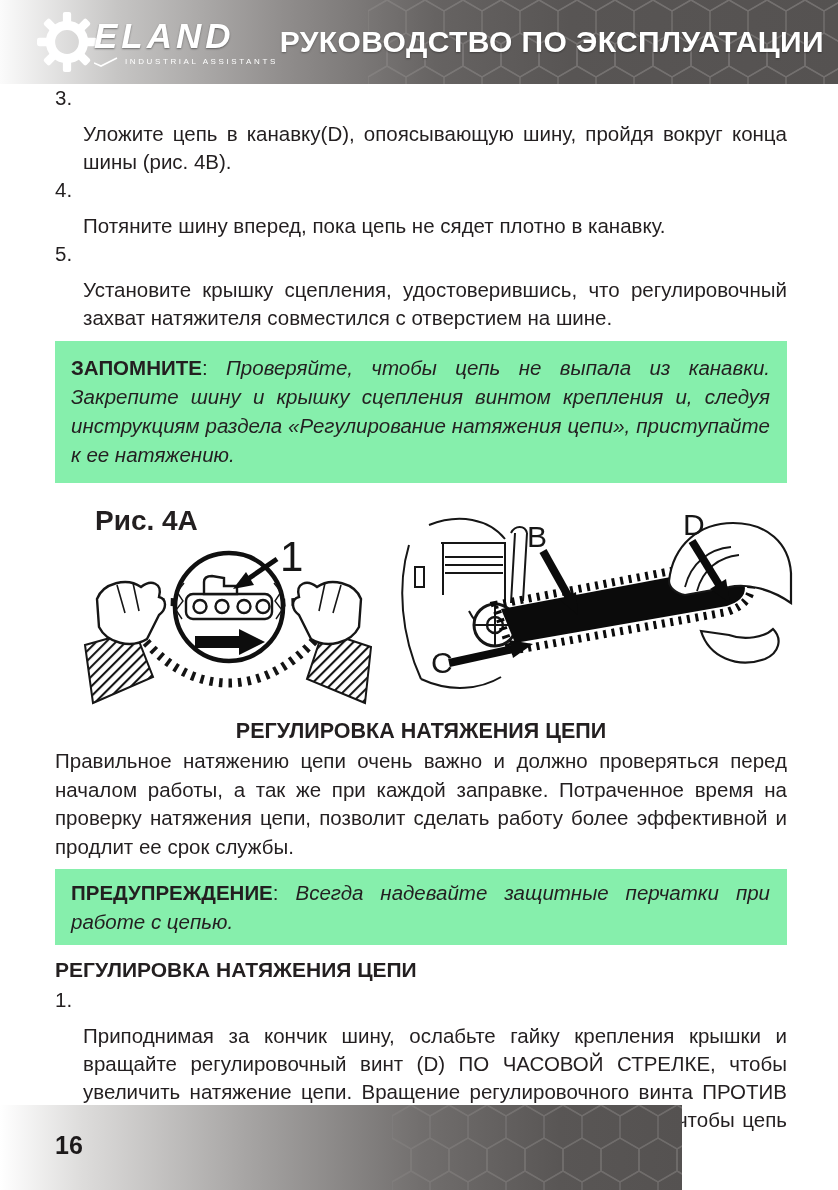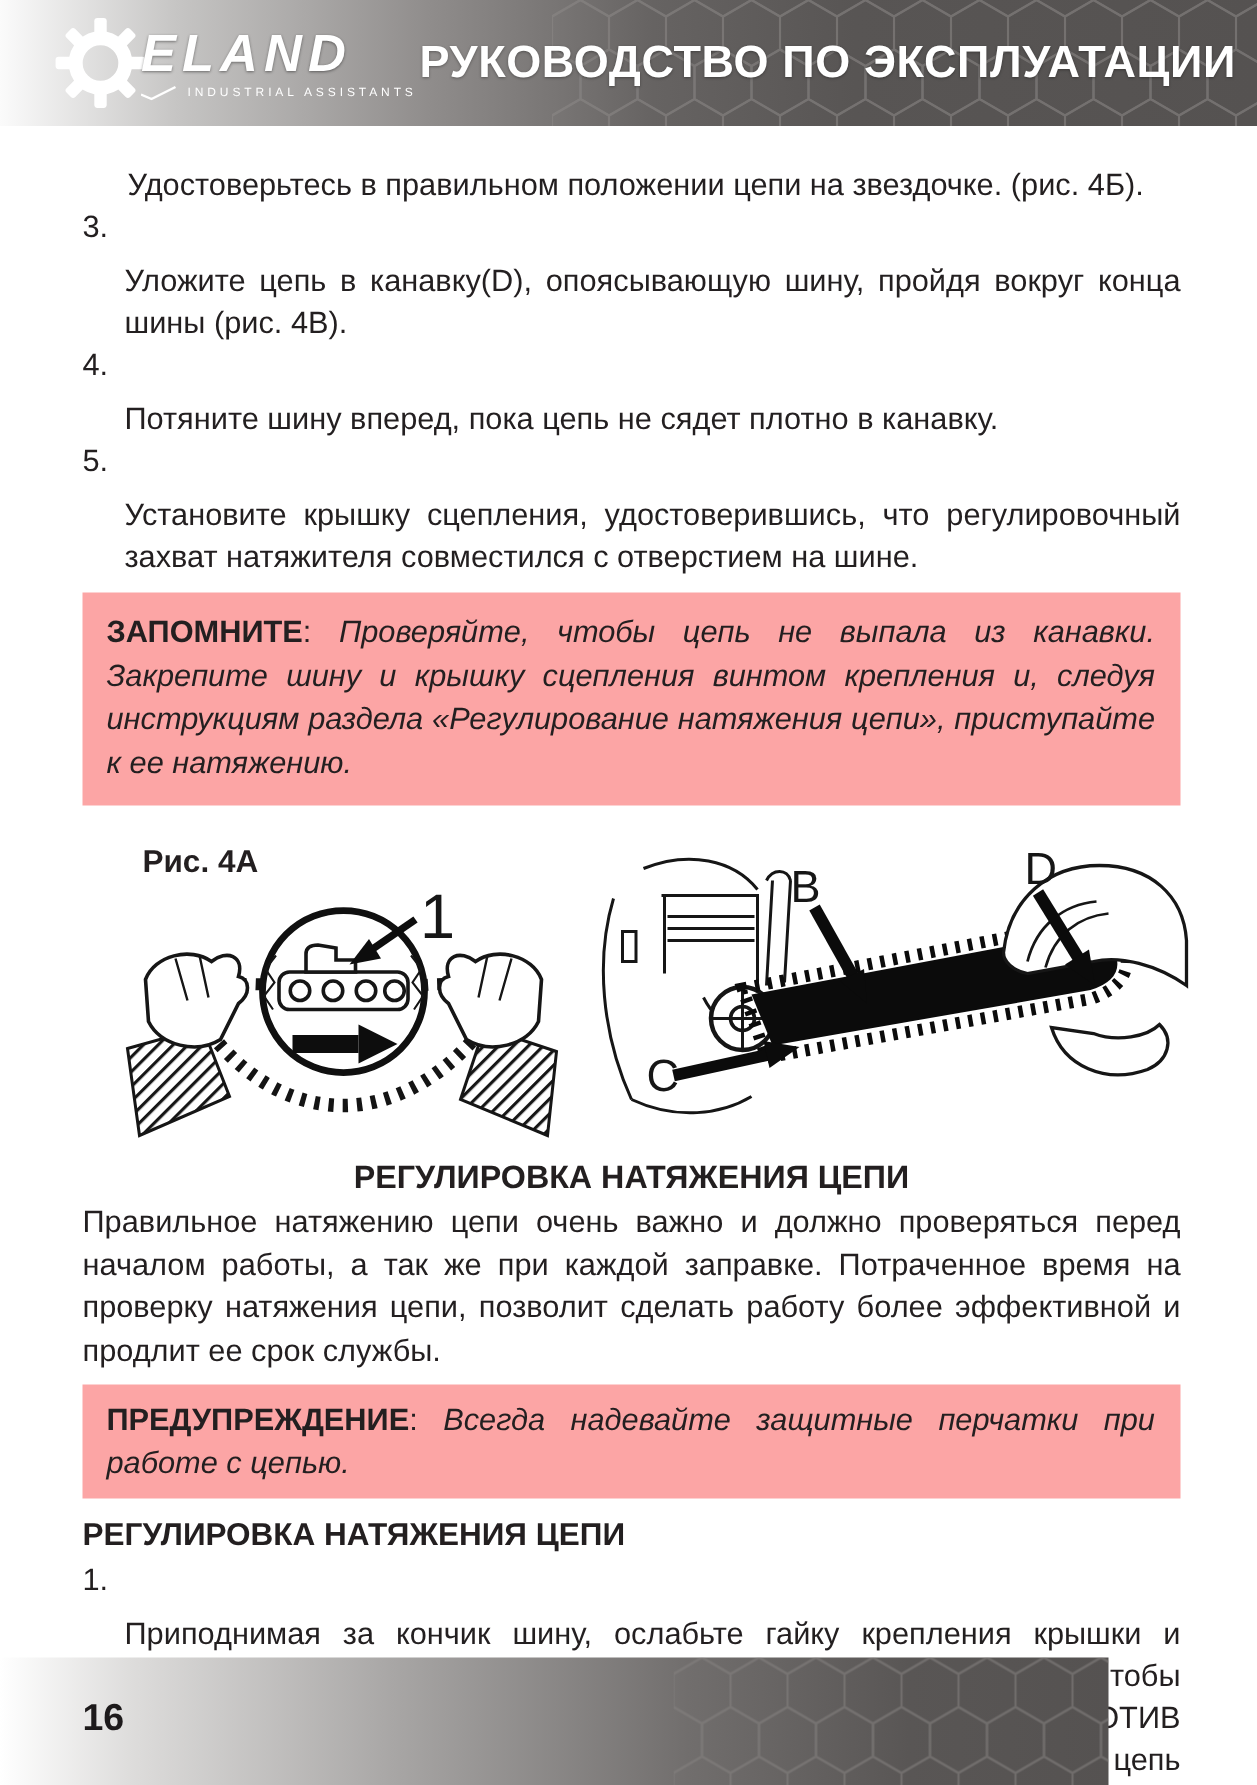--- a/index.html
+++ b/index.html
@@ -21,40 +21,40 @@
   .logo-tagrow{display:flex;align-items:center;gap:7px;margin-top:4px;}
   .logo-tagline{font-size:8px;color:#ffffff;letter-spacing:2.6px;white-space:nowrap;}
   .page-title{position:relative;z-index:2;flex:1;text-align:right;color:#ffffff;font-weight:bold;font-size:30px;letter-spacing:.4px;padding-right:14px;text-shadow:0 1px 2px rgba(0,0,0,.35);}
   
   .content{position:absolute;top:84px;left:55px;width:732px;font-size:20.5px;line-height:28px;}
   .lead{margin:26px 0 0;padding-left:30px;text-align:justify;}
   .num-list{margin:0;}
   .li{display:flex;}
   .li .num{flex:none;width:28px;}
   .li .txt{flex:1;text-align:justify;margin-top:36px;}
-  .note-box{background:#fca5a5;margin-top:9px;padding:12px 17px 14px 16px;line-height:29px;text-align:justify;}
+  .note-box{background:#86efac;margin-top:9px;padding:12px 17px 14px 16px;line-height:29px;text-align:justify;}
   .box-label{font-weight:bold;font-style:normal;}
   .box-sep{font-style:normal;}
   .box-text{font-style:italic;}
   
   .figures{position:relative;height:212px;margin-top:24px;}
-  .fig-caption{position:absolute;font-weight:bold;font-size:21px;}
+  .fig-caption{position:absolute;font-weight:bold;font-size:28px;}
   .fig4a-cap{left:40px;top:0;}
   .fig4b-cap{left:652px;top:160px;}
   .fig4a-svg{position:absolute;left:28px;top:18px;}
   .fig4b-svg{position:absolute;left:330px;top:4px;}
   .callout-letter{font-family:"Liberation Sans","DejaVu Sans",sans-serif;fill:#161616;}
   
   .center-heading{margin:0;text-align:center;font-size:21.5px;font-weight:bold;line-height:24px;}
   .body-par{margin:4px 0 0;text-align:justify;line-height:28.5px;}
   .warning-box{margin-top:8px;padding:9px 17px 9px 16px;}
   .left-heading{margin:14px 0 5px;font-size:21px;font-weight:bold;line-height:22px;}
   
   .footer{
-    position:absolute;bottom:0;left:0;width:739px;height:85px;
+    position:absolute;bottom:0;left:0;width:682px;height:85px;
     background:linear-gradient(90deg,#ffffff 0%,#dddcdb 12%,#a7a5a4 36%,#716e6d 62%,#595655 82%,#555251 100%);
   }
   .page-number{position:absolute;left:55px;top:26px;font-size:25px;font-weight:bold;color:#1d1a1b;}
 </style>
 </head>
 <body>
 
 <div class="page">
 
   <div class="header">
@@ -96,21 +96,20 @@
             </svg>
           <span class="logo-tagline">INDUSTRIAL ASSISTANTS</span>
         </div>
       </div>
     </div>
     <div class="page-title">РУКОВОДСТВО ПО ЭКСПЛУАТАЦИИ</div>
   </div>
 
   <div class="content">
 
-    <p class="lead">Удостоверьтесь в правильном положении цепи на звездочке. (рис. 4Б).</p>
 
     <div class="num-list">
       <div class="li">
         <span class="num">3.</span>
         <span class="txt">Уложите цепь в канавку(D), опоясывающую шину, пройдя вокруг конца шины (рис. 4В).</span>
       </div>
       <div class="li">
         <span class="num">4.</span>
         <span class="txt">Потяните шину вперед, пока цепь не сядет плотно в канавку.</span>
       </div>

